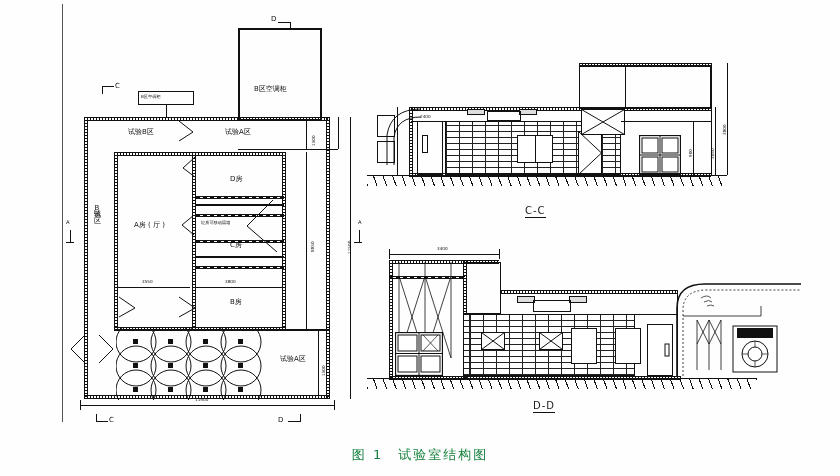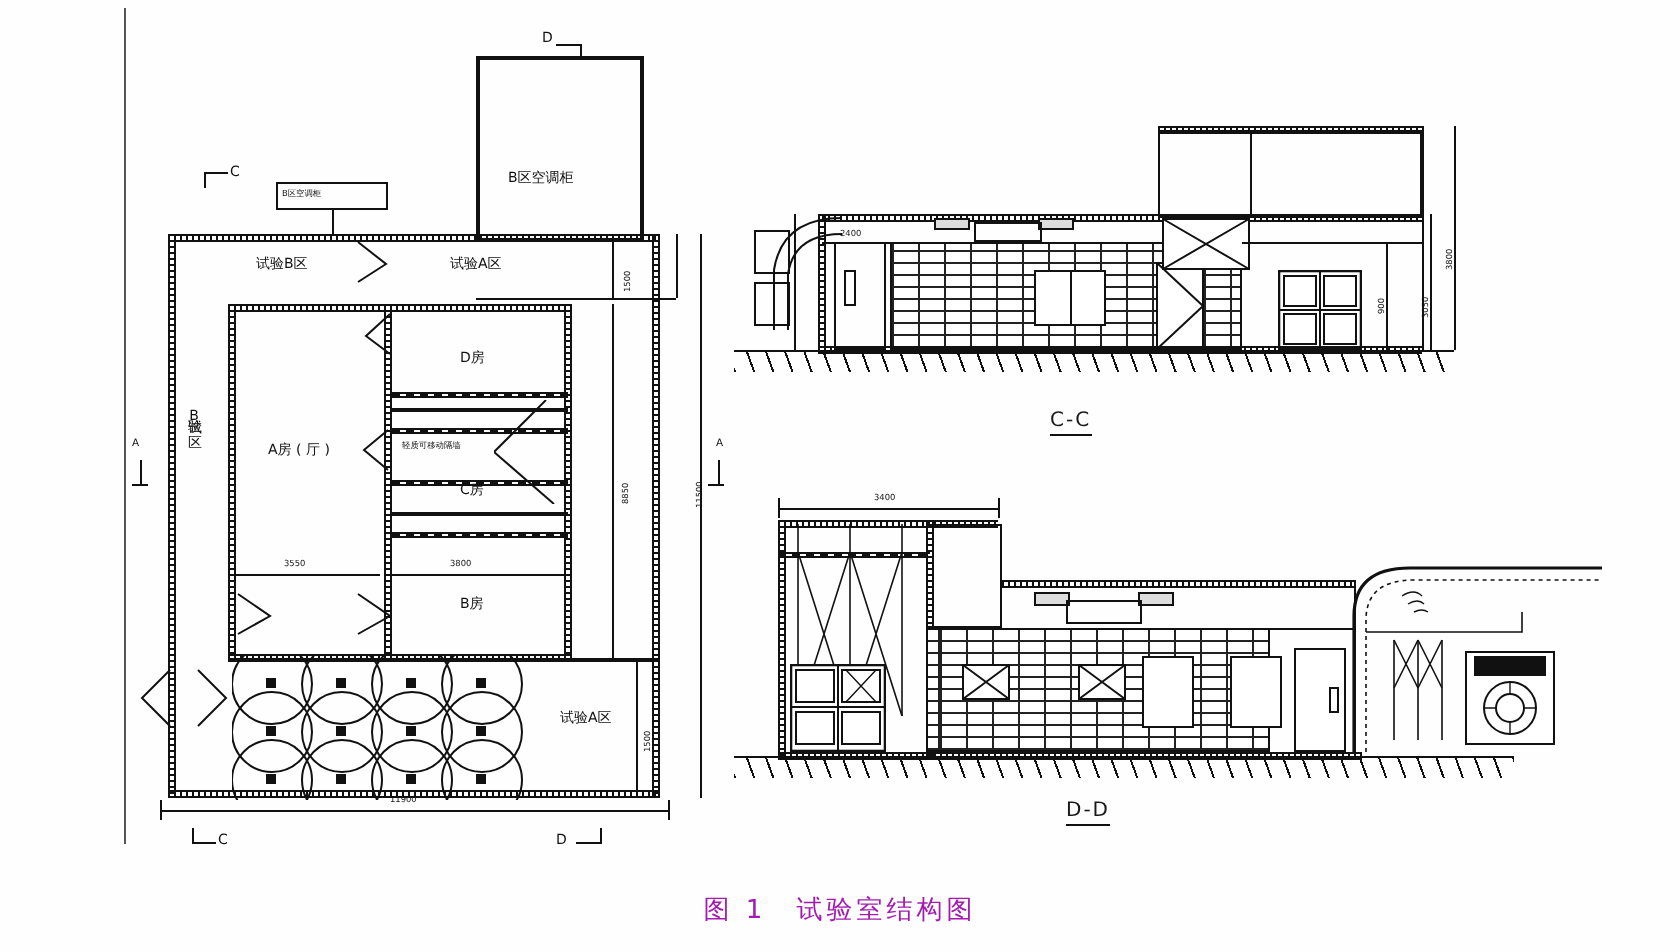--- a/index.html
+++ b/index.html
@@ -55,21 +55,21 @@
   
   .roofband{position:absolute;height:4px;box-sizing:border-box;
     border-top:1px solid #111;border-bottom:1px solid #111;
     background-image:repeating-linear-gradient(90deg,#111 0 1px,transparent 1px 3px);}
 
   
   .dimline{position:absolute;height:1px;background:#111;}
   .dimv{position:absolute;width:1px;background:#111;}
 
   .caption{position:absolute;left:0;right:0;text-align:center;
-    font-size:13px;letter-spacing:2px;color:#a21caf;}
+    font-size:13px;letter-spacing:2px;color:#15803d;}
   .seclabel{position:absolute;font-size:10px;letter-spacing:1px;
     border-bottom:1px solid #111;padding-bottom:1px;}
   .frameleft{position:absolute;width:1px;background:#555;}
 </style>
 </head>
 <body>
 
 <div class="page">
 
   <div class="frameleft" style="left:62px;top:4px;height:418px;"></div>

